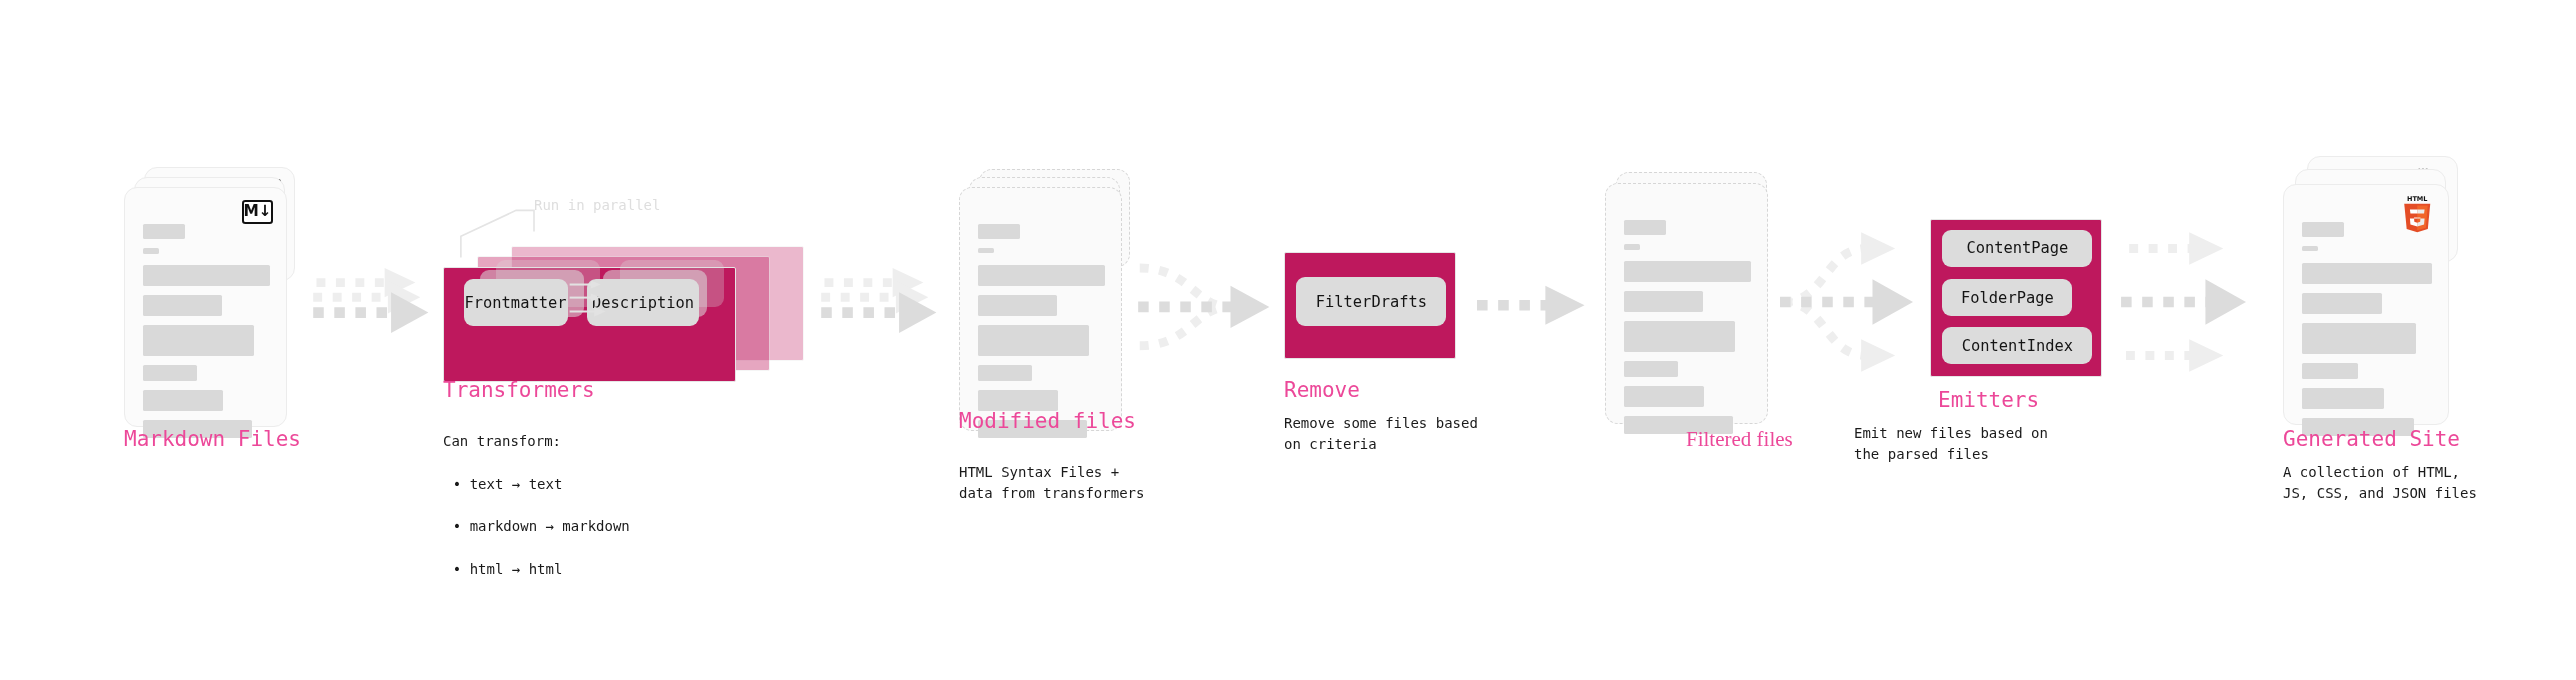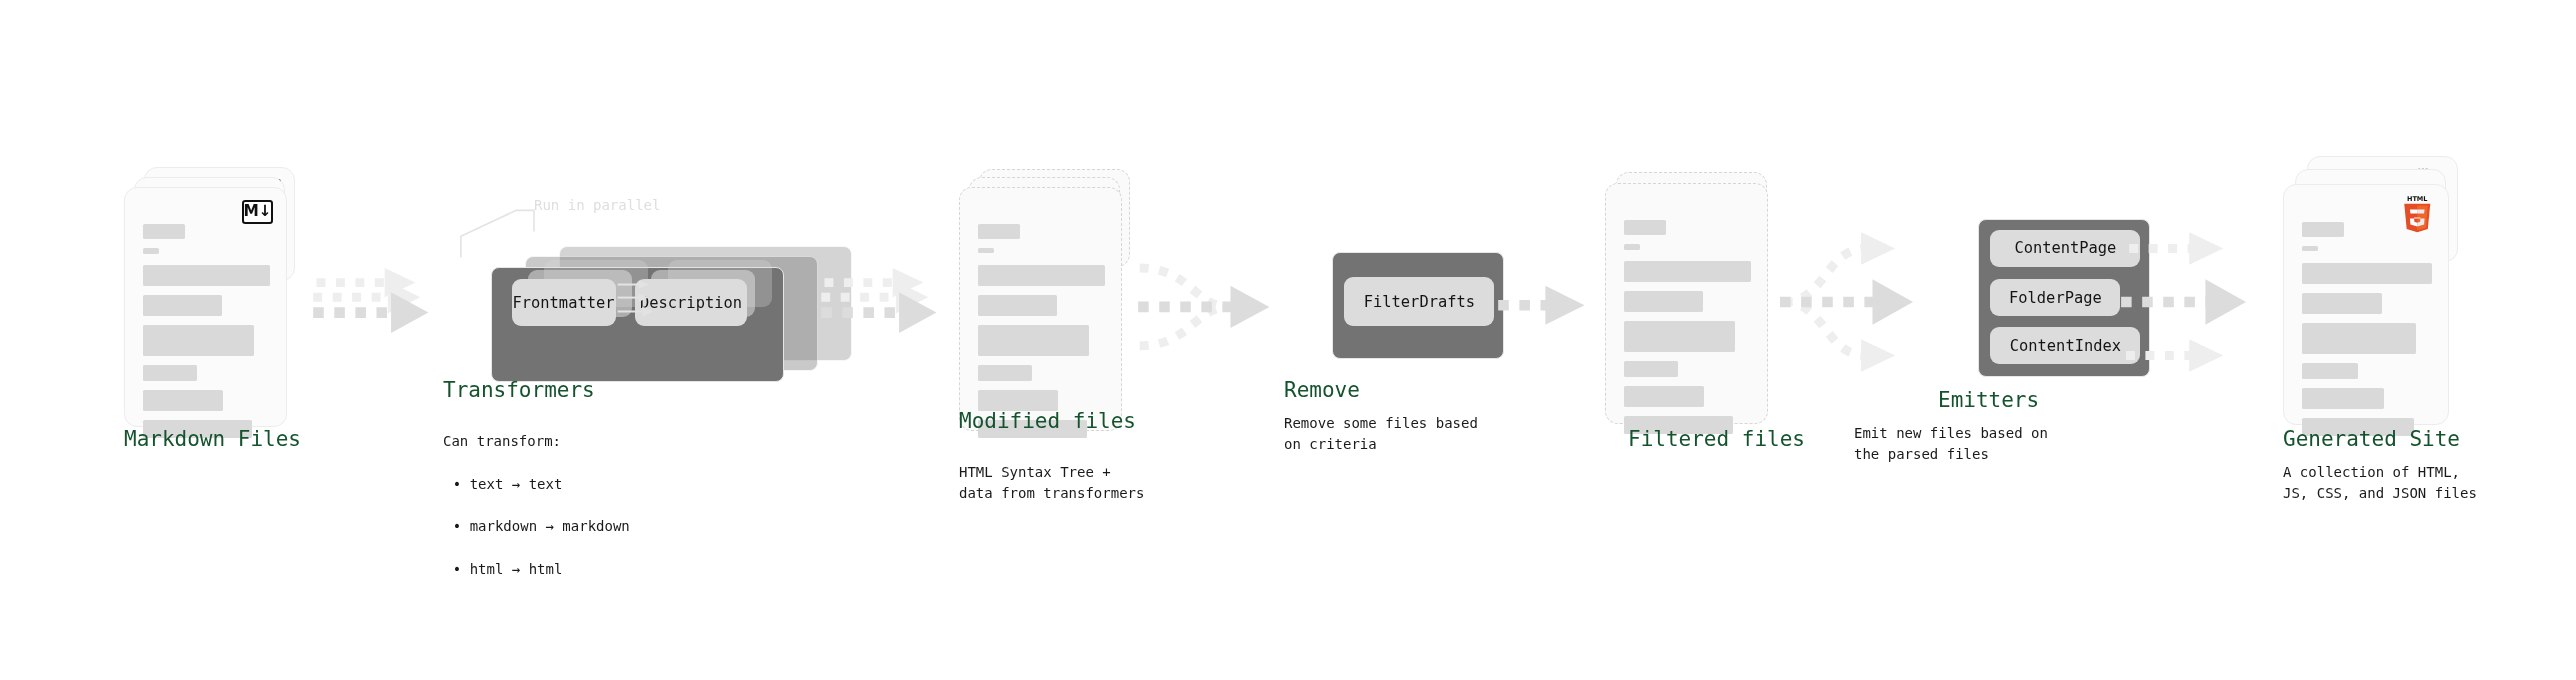--- a/index.html
+++ b/index.html
@@ -76,40 +76,39 @@
   }
   .js-badge {
     width: 29px; height: 19.5px;
     background: #f7df1e;
   }
 
   
   .title {
     position: absolute;
     font-size: 21px;
-    color: #14532d;
+    color: #ec4899;
     white-space: nowrap;
     letter-spacing: 0px;
   }
   .subtitle {
     position: absolute;
     font-size: 14px;
     line-height: 1.52;
     color: #1a1a1a;
     white-space: pre-line;
   }
 
   
   .container-box {
     position: absolute;
     border: 1.6px solid #e6e6e6;
-    border-radius: 8px;
-    background: #737373;
+    border-radius: 2px;
+    background: #be185d;
     box-sizing: border-box;
-    margin-left: 48px;
   }
   .chip {
     position: absolute;
     background: #dcdcdc;
     border-radius: 9px;
     display: flex;
     align-items: center;
     justify-content: center;
     font-size: 15.4px;
     color: #141414;
@@ -258,21 +257,21 @@
           <div class="line" style="width:62%; height:21px;"></div>
           <div class="line" style="width:88%; height:31px;"></div>
           <div class="line" style="width:43%; height:16.3px;"></div>
           <div class="line" style="width:63%; height:21px;"></div>
           <div class="line" style="width:86%; height:18px;"></div>
         </div>
       </div>
     </div>
   </div>
   <div class="title" style="left:959px; top:409px;">Modified files</div>
-  <div class="subtitle" style="left:959px; top:462px;">HTML Syntax Tree +
+  <div class="subtitle" style="left:959px; top:462px;">HTML Syntax Files +
 data from transformers</div>
 
   <svg class="node" style="left:1138px; top:268px;" width="138" height="81" viewBox="0 0 170 100">
     <path class="arrow-dash faint" d="M2 0 C 64 0, 70 48, 112 48"></path>
     <path class="arrow-dash faint" d="M2 96 C 64 96, 70 48, 112 48"></path>
     <path class="arrow-dash" d="M0 48 H 118"></path>
     <polygon class="arrow-head" points="114,22 162,48 114,74"></polygon>
   </svg>
 
   <div class="node" style="left:1284px; top:252px;">
@@ -299,21 +298,21 @@
           <div class="line" style="width:100%; height:21px;"></div>
           <div class="line" style="width:62%; height:21px;"></div>
           <div class="line" style="width:88%; height:31px;"></div>
           <div class="line" style="width:43%; height:16.3px;"></div>
           <div class="line" style="width:63%; height:21px;"></div>
           <div class="line" style="width:86%; height:18px;"></div>
         </div>
       </div>
     </div>
   </div>
-  <div class="title" style="left:1628px; top:427px;">Filtered files</div>
+  <div class="title" style="left:1686px; top:427px;font-family:Liberation Serif, serif;">Filtered files</div>
 
   <svg class="node" style="left:1780px; top:229px;" width="142" height="146" viewBox="0 0 175 180">
     <path class="arrow-dash faint" d="M4 90 C 56 90, 56 24, 106 24"></path>
     <polygon class="arrow-head faint" points="100,4 142,24 100,44"></polygon>
     <path class="arrow-dash faint" d="M4 90 C 56 90, 56 156, 106 156"></path>
     <polygon class="arrow-head faint" points="100,136 142,156 100,176"></polygon>
     <path class="arrow-dash" d="M0 90 H 118"></path>
     <polygon class="arrow-head" points="114,62 164,90 114,118"></polygon>
   </svg>
 

